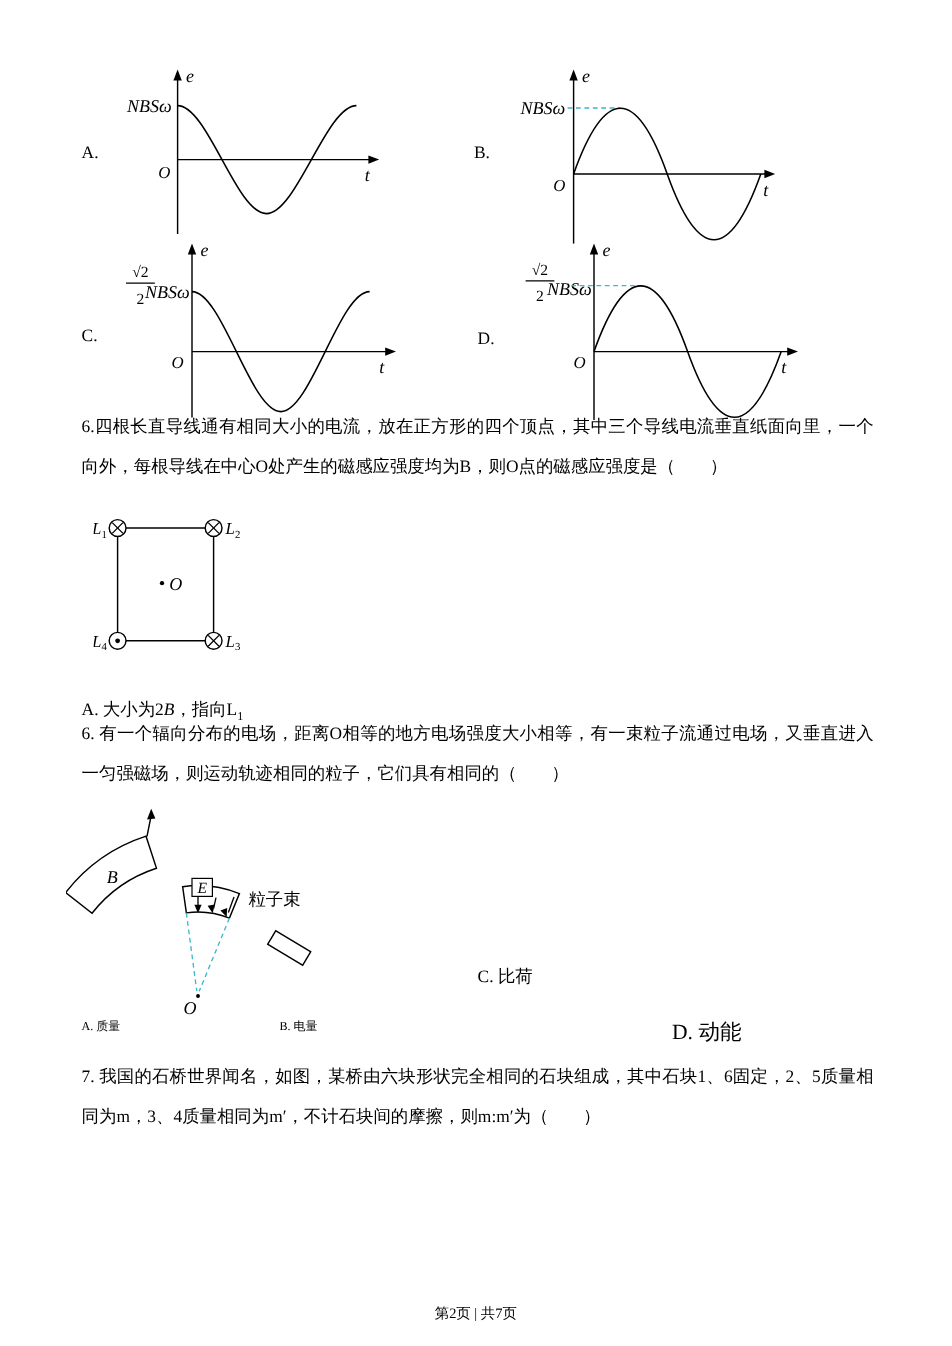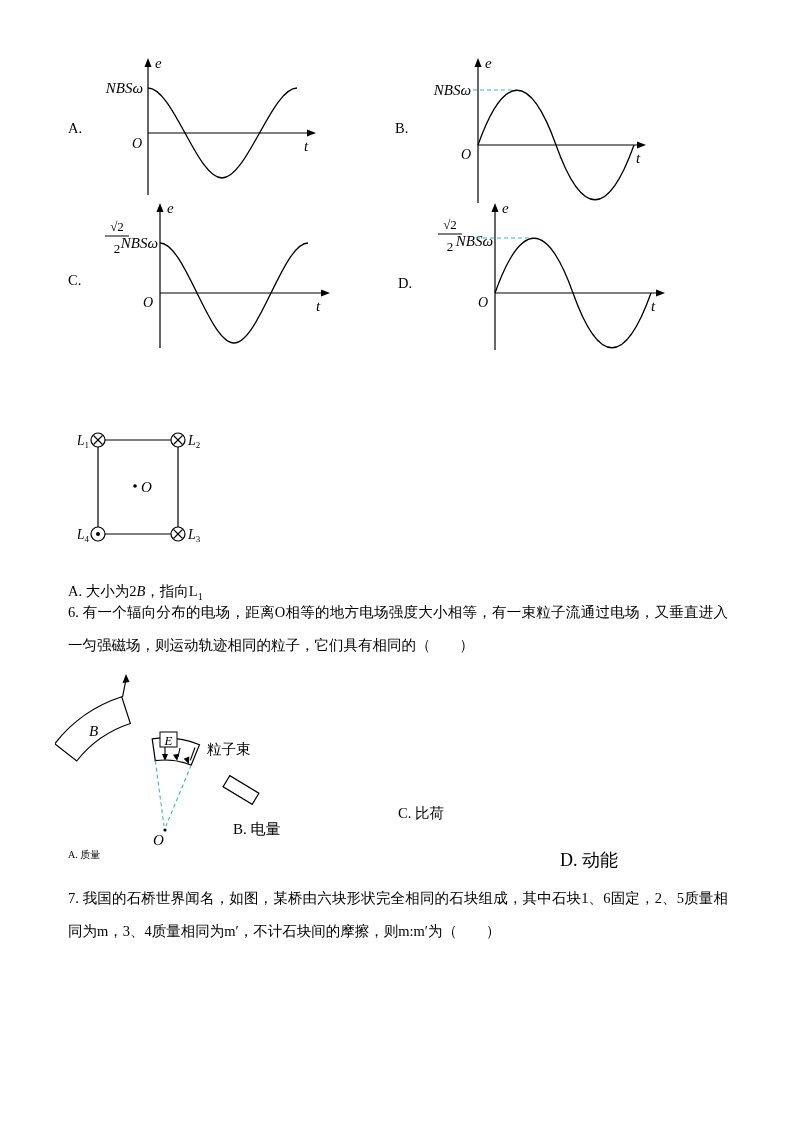--- a/index.html
+++ b/index.html
@@ -74,20 +74,21 @@
     <text x="38" y="31" font-size="13" text-anchor="middle">√2</text>
     <line x1="26" y1="36" x2="50" y2="36" stroke="#000" stroke-width="1"></line>
     <text x="38" y="53" font-size="13" text-anchor="middle">2</text>
     <text x="81" y="48" font-size="15" font-style="italic" text-anchor="end">NBSω</text>
     <line x1="64" y1="40" x2="121" y2="40" stroke-width="1.2" stroke-dasharray="4,3" stroke="#3BB8C9"></line>
     <text x="71" y="109" font-size="14" font-style="italic" text-anchor="middle">O</text>
     <text x="239" y="113" font-size="15" font-style="italic">t</text>
     <path d="M83,95 C109,22 135,22 161,95 C187,168 213,168 239,95" fill="none" stroke="#000" stroke-width="1.3"></path>
   </svg>
 
+  <p class="qtext abs" style="left:68px;top:340px">6.四根长直导线通有相同大小的电流，放在正方形的四个顶点，其中三个导线电流垂直纸面向里，一个向外，每根导线在中心O处产生的磁感应强度均为B，则O点的磁感应强度是（　　）</p>
 
   <svg class="abs" style="left:78px;top:426px" width="150" height="130">
     <line x1="27" y1="14" x2="93" y2="14" stroke="#000" stroke-width="1.2"></line>
     <line x1="100" y1="21" x2="100" y2="101" stroke="#000" stroke-width="1.2"></line>
     <line x1="27" y1="108" x2="93" y2="108" stroke="#000" stroke-width="1.2"></line>
     <line x1="20" y1="21" x2="20" y2="101" stroke="#000" stroke-width="1.2"></line>
 
     <g>
       <circle cx="20" cy="14" r="7" fill="#fff" stroke="#000" stroke-width="1.2"></circle>
       <line x1="15.5" y1="9.5" x2="24.5" y2="18.5" stroke="#000" stroke-width="1.1"></line>
@@ -145,20 +146,21 @@
     </g>
 
     <line x1="100.3" y1="90.7" x2="109" y2="156" stroke-width="1.1" stroke-dasharray="4,3" stroke="#3BB8C9"></line>
     <line x1="136.2" y1="95.1" x2="111" y2="156" stroke-width="1.1" stroke-dasharray="4,3" stroke="#3BB8C9"></line>
 
     <circle cx="110" cy="160" r="1.6" fill="#000"></circle>
     <text x="98" y="175" font-size="15" font-style="italic">O</text>
   </svg>
 
   <span class="abs" style="left:68px;top:848px;font-size:10px">A. 质量</span>
-  <span class="abs" style="left:233px;top:820px;font-size:15px">B. 电量</span>
+  <span class="abs" style="left:233px;top:848px;font-size:10px">B. 电量</span>
   <span class="abs" style="left:398px;top:804px;font-size:14.5px">C. 比荷</span>
   <span class="abs" style="left:560px;top:848px;font-size:18px">D. 动能</span>
 
   <p class="qtext abs" style="left:68px;top:882px">7. 我国的石桥世界闻名，如图，某桥由六块形状完全相同的石块组成，其中石块1、6固定，2、5质量相同为m，3、4质量相同为m′，不计石块间的摩擦，则m:m′为（　　）</p>
 
+  <div class="footer abs" style="left:0;top:1086px">第2页 | 共7页</div>
 
 </div>
 
 </body></html>

